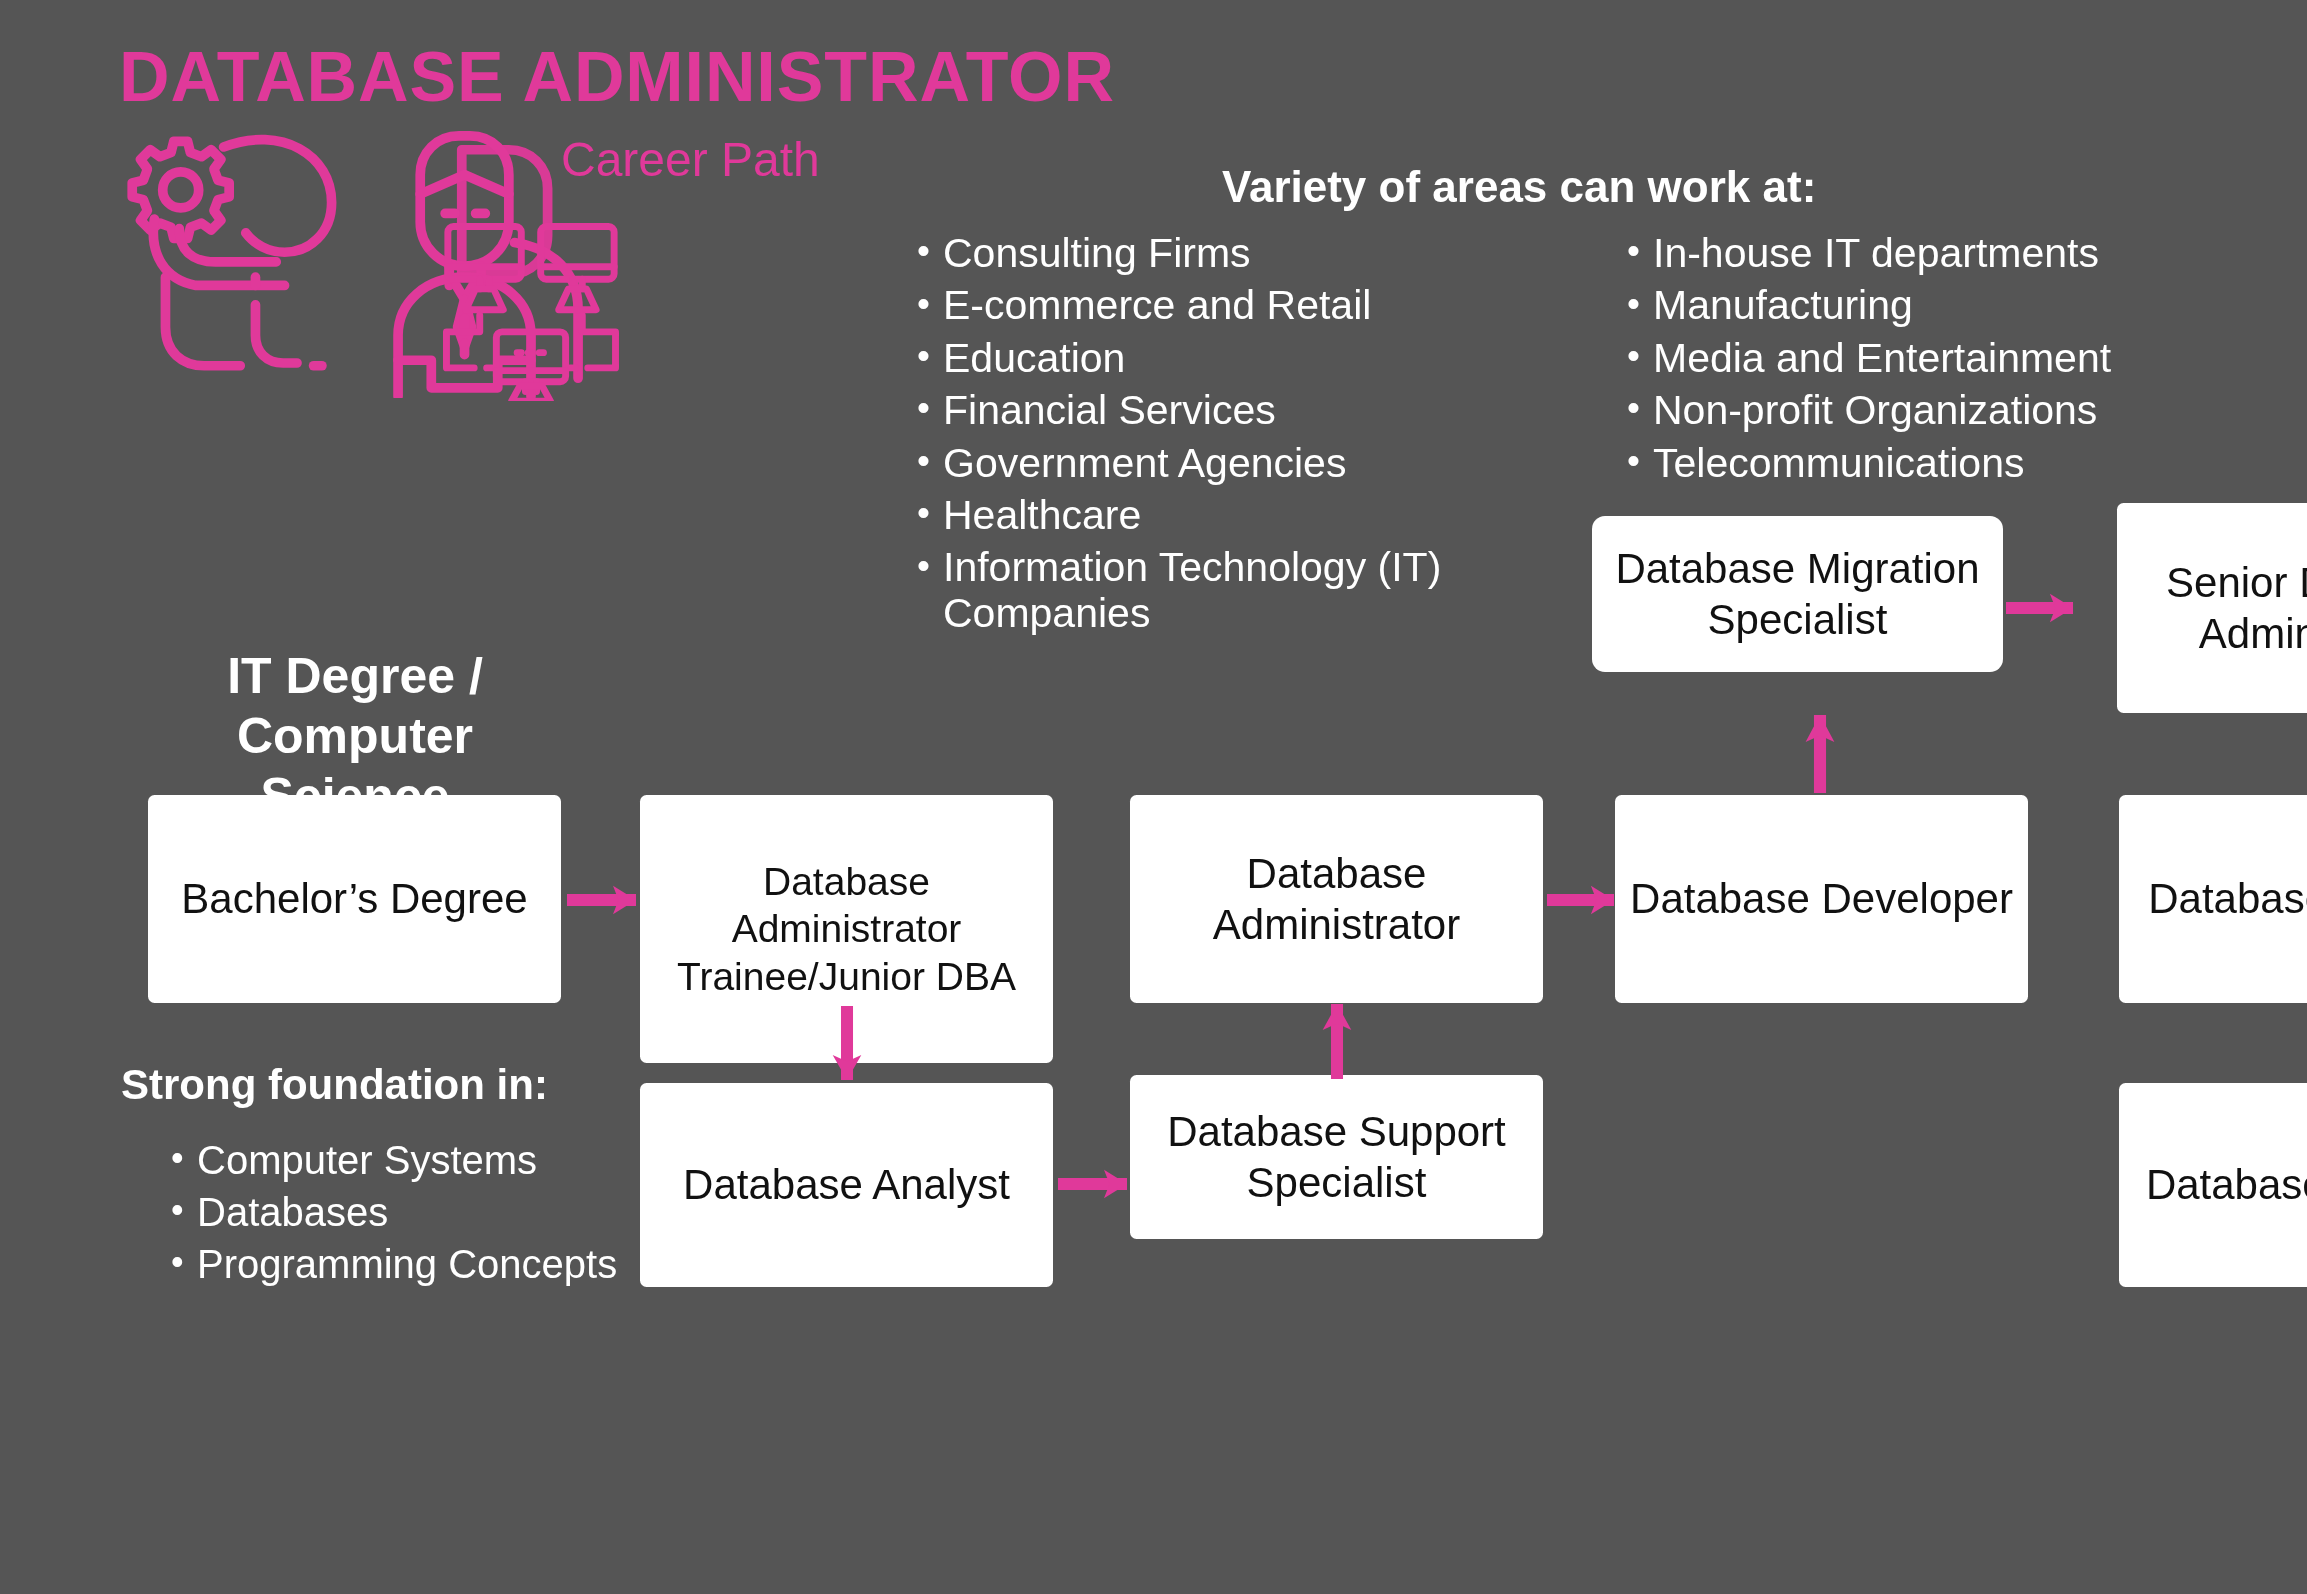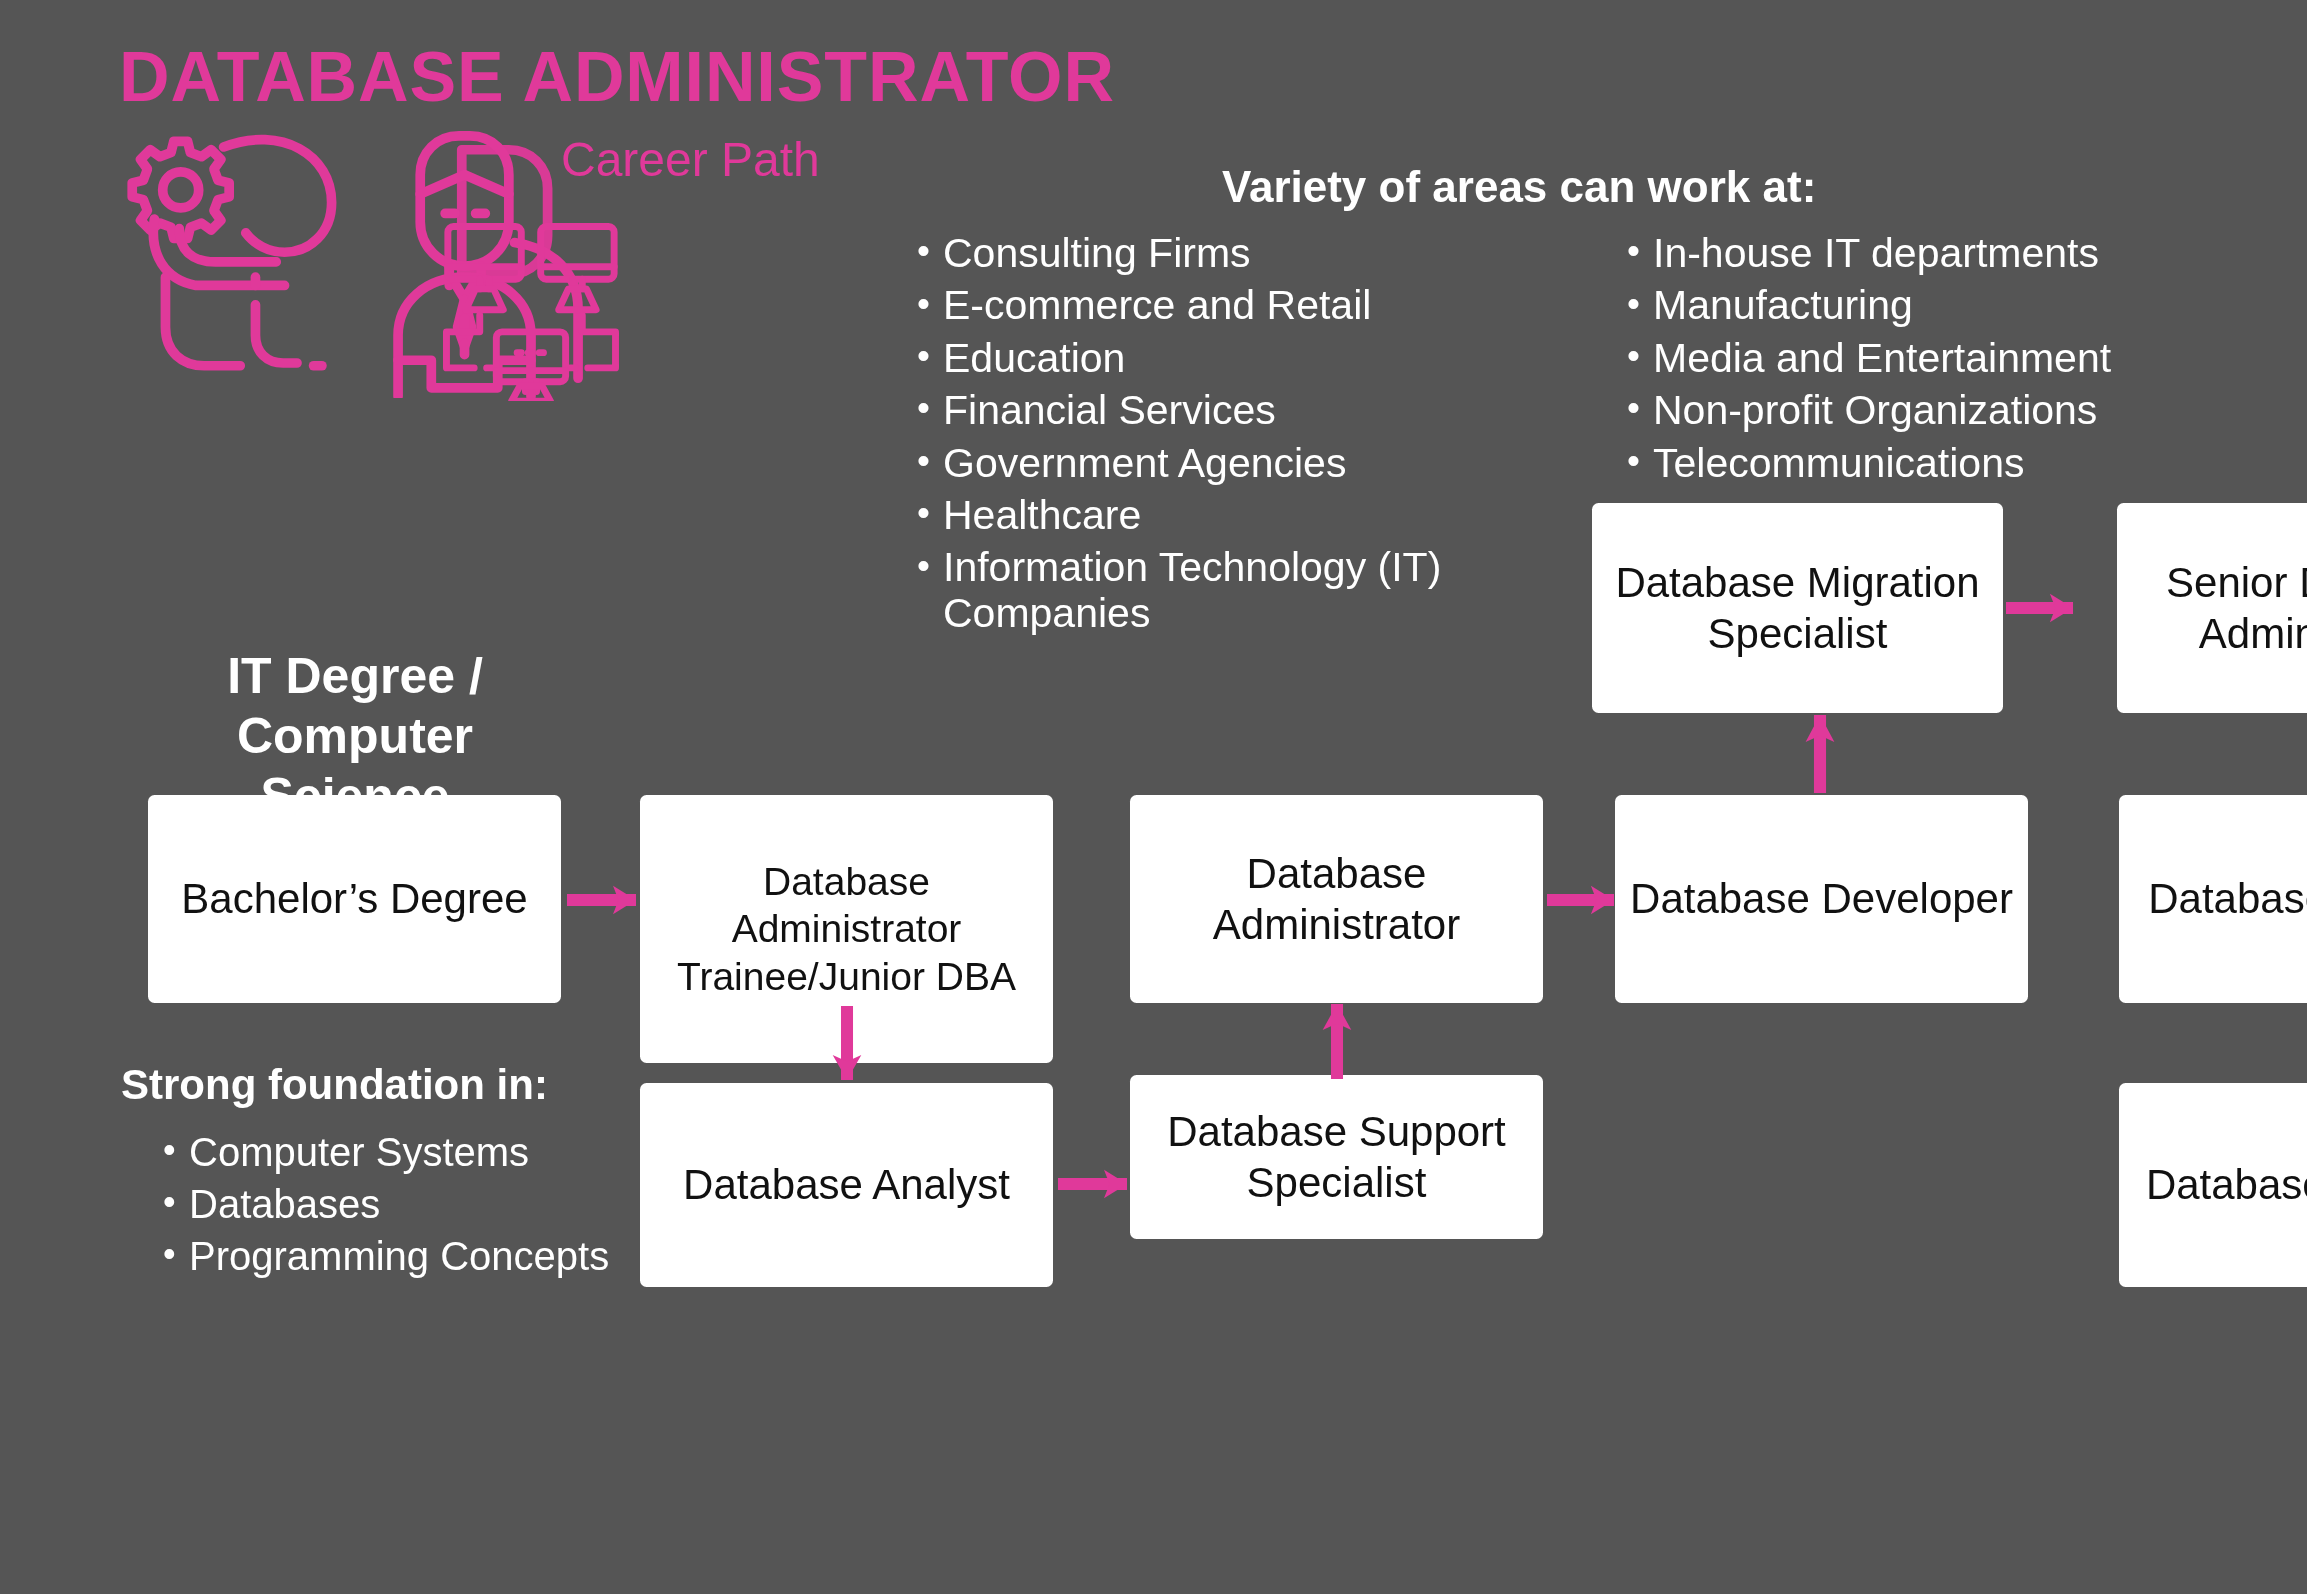--- a/index.html
+++ b/index.html
@@ -25,21 +25,21 @@
   .areas-col li::before{content:"\2022";position:absolute;left:-26px;top:-0.9px;
                         font-size:37px;line-height:1.12;}
 
   
   .deg-label{position:absolute;left:138px;top:646px;width:434px;text-align:center;
              font-size:50px;font-weight:700;line-height:1.2;color:#ffffff;}
   .found-head{position:absolute;left:121px;top:1064px;font-size:42px;font-weight:700;
               color:#ffffff;white-space:nowrap;line-height:1;}
   .found-list{position:absolute;left:152px;top:1130px;width:498px;font-size:40px;
               line-height:1.14;color:#ffffff;}
-  .found-list ul{margin:0;padding:0 0 0 37px;list-style:none;}
+  .found-list ul{margin:8px;padding:0 0 0 37px;list-style:none;}
   .found-list li{position:relative;margin:0 0 6.5px 0;}
   .found-list li::before{content:"\2022";position:absolute;left:-26px;top:-0.9px;
                          font-size:36px;line-height:1.14;}
 
   
   .node{position:absolute;background:#ffffff;border-radius:6.5px;color:#111111;
         display:flex;align-items:center;justify-content:center;text-align:center;
         font-size:42px;line-height:1.22;padding:4.6px 8.3px;box-sizing:border-box;
         font-weight:400;}
   .node.tight{font-size:39px;}
@@ -143,21 +143,21 @@
 
   <div class="found-head">Strong foundation in:</div>
   <div class="found-list">
     <ul>
       <li>Computer Systems</li>
       <li>Databases</li>
       <li>Programming Concepts</li>
     </ul>
   </div>
 
-  <div class="node" style="left:1592px;top:503px;width:411px;height:210px;">Database Migration Specialist</div>
+  <div class="node" style="left:1592px;top:516px;width:411px;height:156px;border-radius:13px;">Database Migration Specialist</div>
 
   <div class="node" style="left:2117px;top:503px;width:411px;height:210px;">Senior Database Administrator</div>
 
   <div class="node" style="left:148px;top:795px;width:413px;height:208px;">Bachelor’s Degree</div>
 
   <div class="node tight" style="left:640px;top:795px;width:413px;height:268px;">Database Administrator Trainee/Junior DBA</div>
 
   <div class="node" style="left:1130px;top:795px;width:413px;height:208px;">Database Administrator</div>
 
   <div class="node" style="left:1615px;top:795px;width:413px;height:208px;">Database Developer</div>

